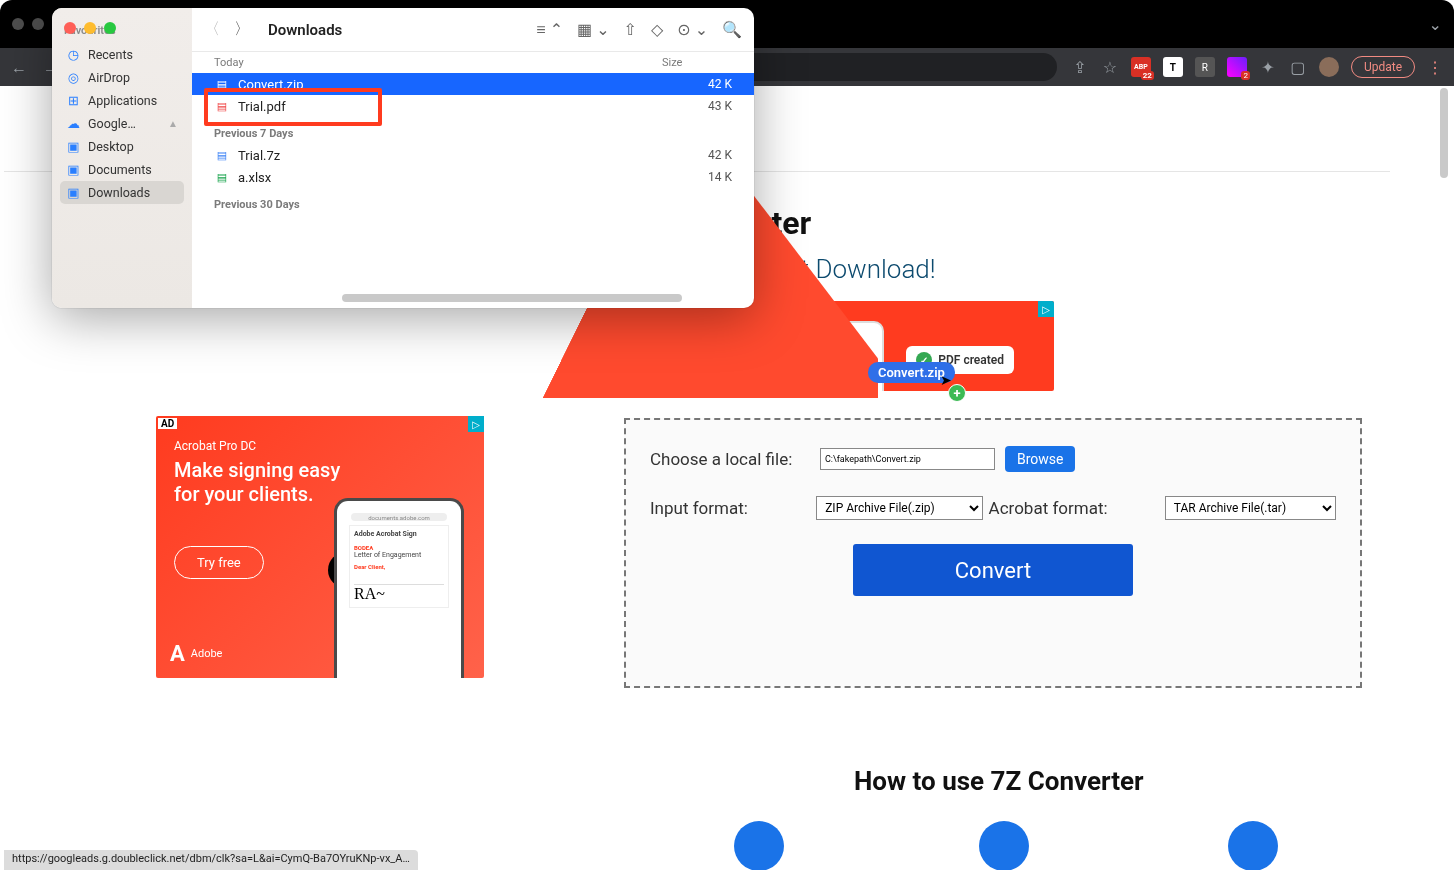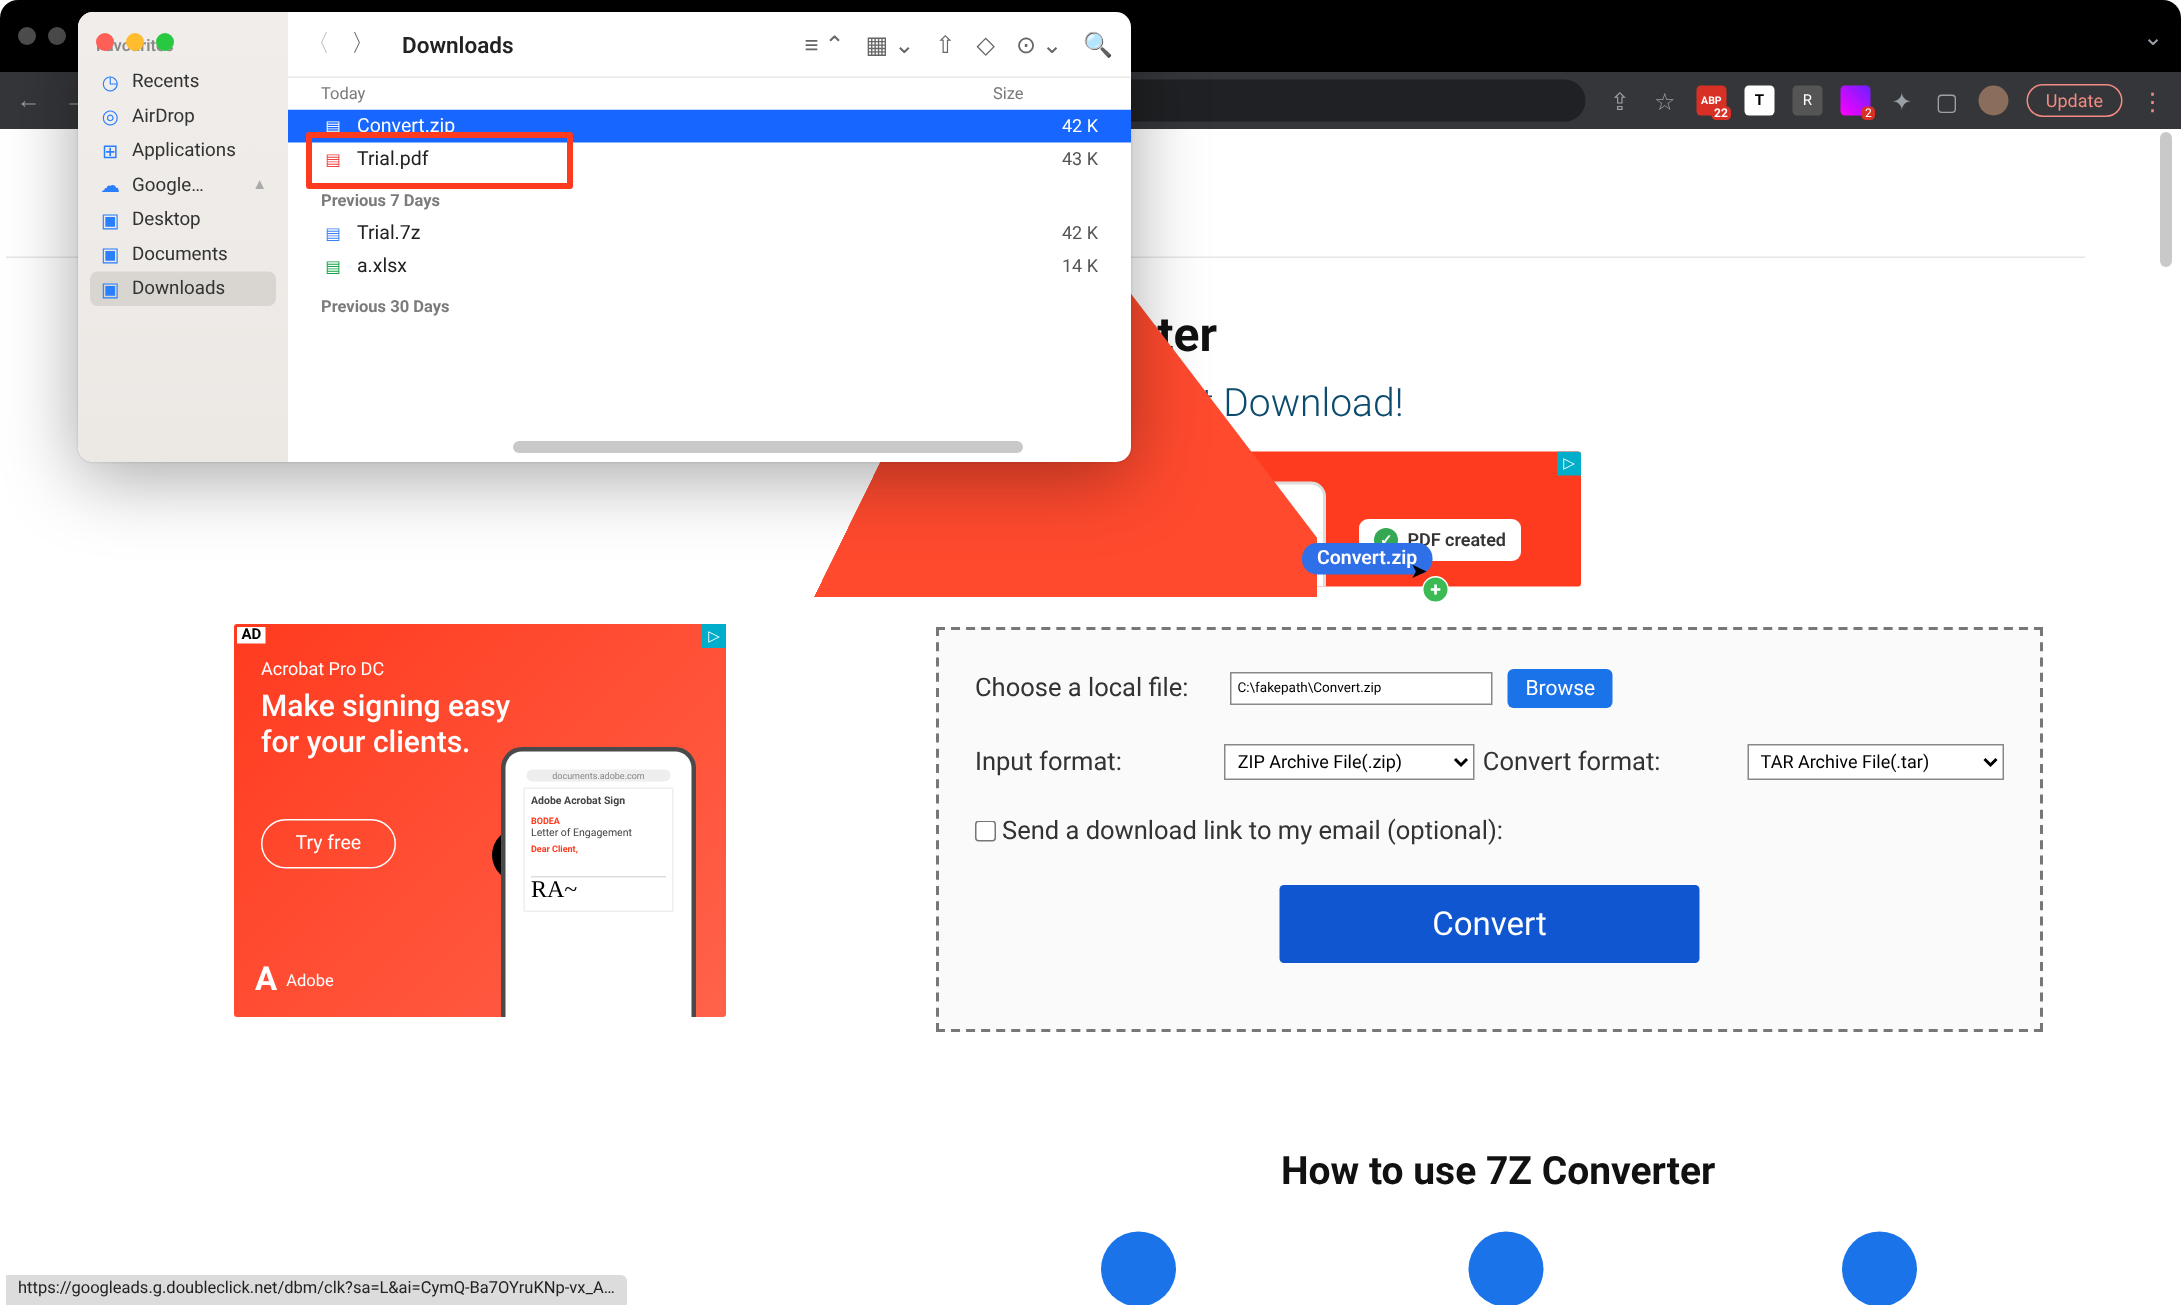--- a/index.html
+++ b/index.html
@@ -196,26 +196,22 @@
 
   <div class="form-box">
     <div class="form-row">
       <label>Choose a local file:</label>
       <input class="file-input" value="C:\fakepath\Convert.zip" style="">
       <button class="browse-btn">Browse</button>
     </div>
     <div class="form-row">
       <label>Input format:</label>
       <select class="fmt-select"><option>ZIP Archive File(.zip)</option></select>
-      <label class="out-label">Convert format:</label>
+      <label class="out-label">Acrobat format:</label>
       <select class="fmt-select out-select"><option>TAR Archive File(.tar)</option></select>
-    </div>
-    <div class="chk-row">
-      <input type="checkbox" style="">
-      <span>Send a download link to my email (optional):</span>
     </div>
     <button class="convert-btn">Convert</button>
   </div>
 
   <div class="howto">How to use 7Z Converter</div>
   <span class="step-circ" style="left:730px"></span>
   <span class="step-circ" style="left:975px"></span>
   <span class="step-circ" style="left:1224px"></span>
 
   <div class="status">https://googleads.g.doubleclick.net/dbm/clk?sa=L&amp;ai=CymQ-Ba7OYruKNp-vx_A…</div>

